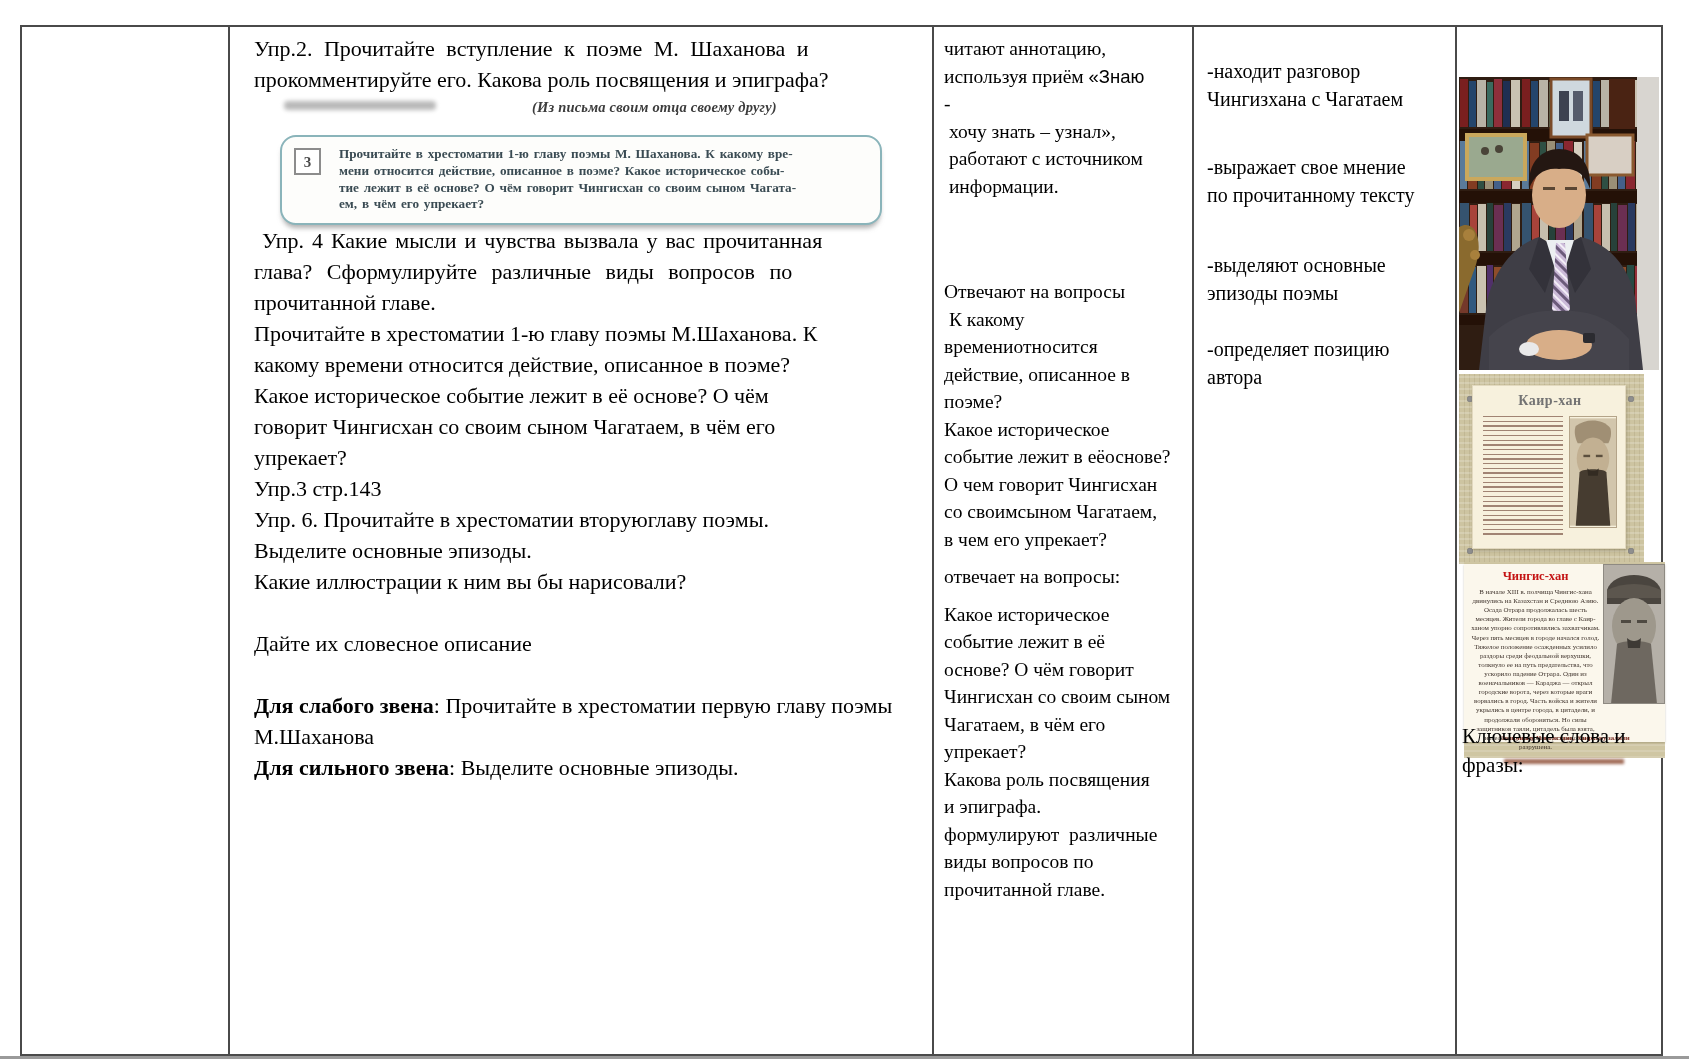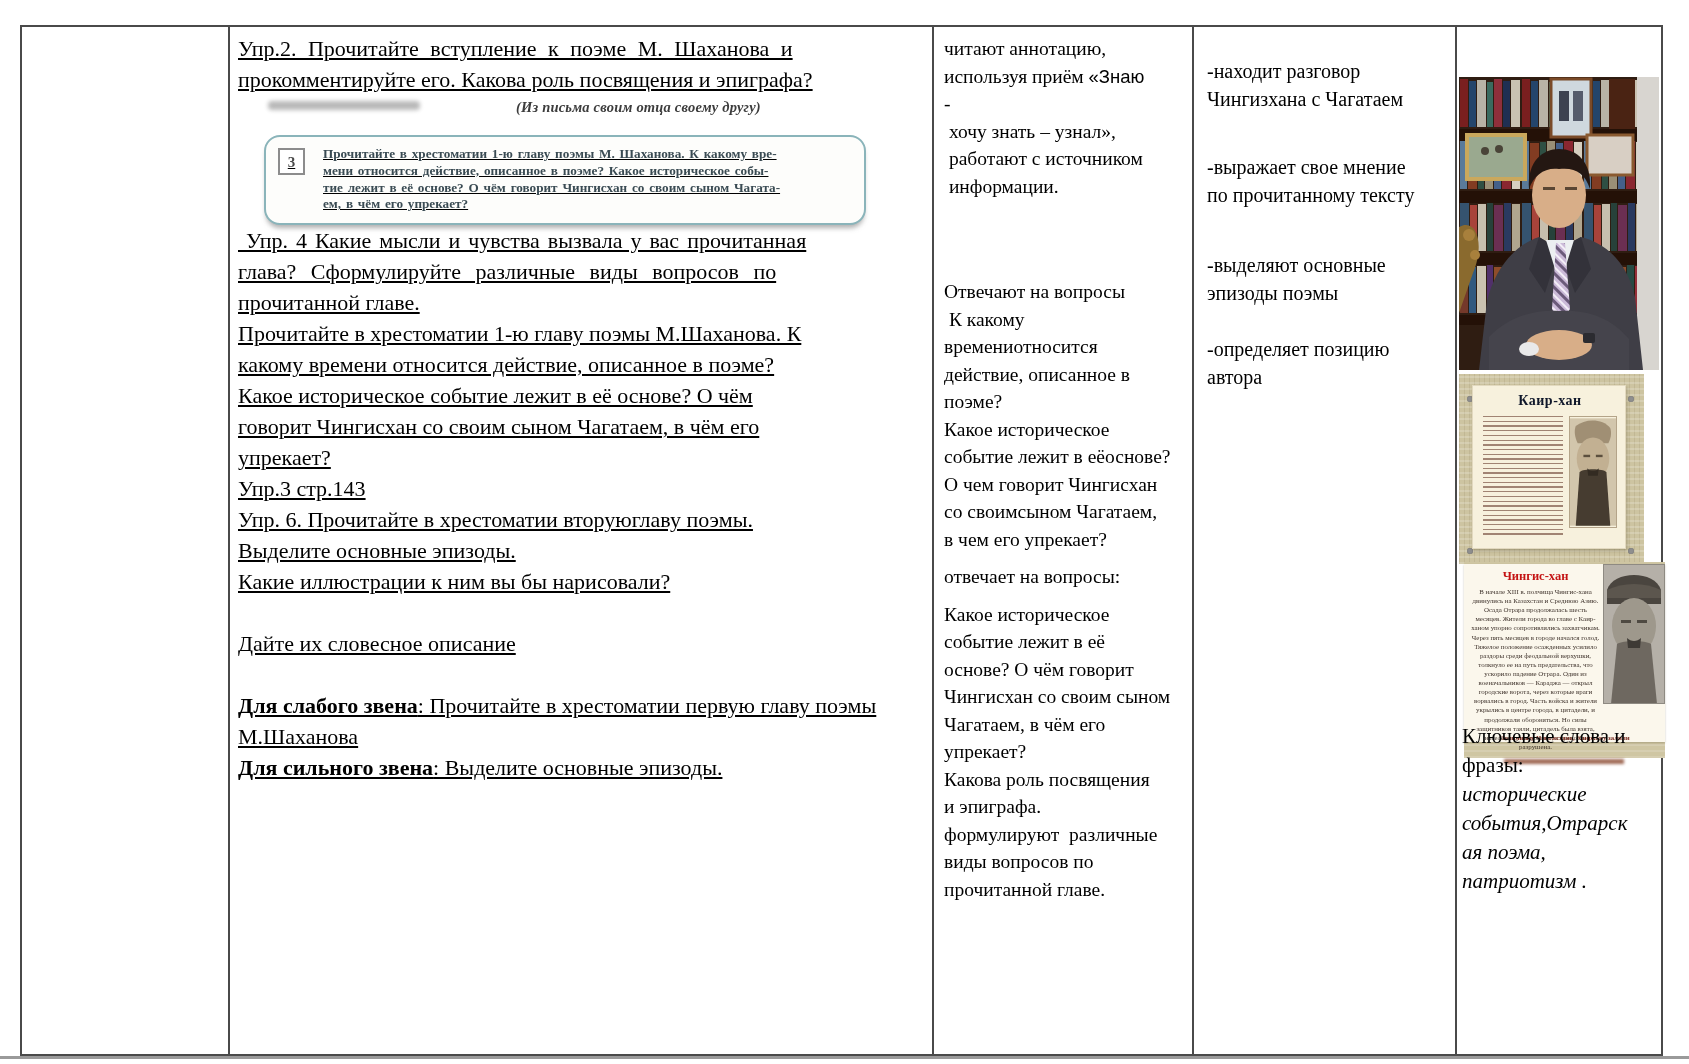--- a/index.html
+++ b/index.html
@@ -8,21 +8,21 @@
 
   .page { position:absolute; left:0; top:0; width:1689px; height:1064px; background:#fff; overflow:hidden; }
 
   .lesson-table { position:absolute; left:20px; top:25px; width:1643px; height:1031px;
     border:2px solid #4a4a4a; display:flex; background:#fff; }
   .bottom-line { position:absolute; left:0; top:1056px; width:1689px; height:3px; background:#9a9a9a; }
 
   .col { height:100%; }
   .col + .col { border-left:2px solid #4a4a4a; }
   .c1 { width:206px; }
-  .c2 { width:704px; padding:6px 10px 0 8px; font-size:22px;text-decoration:underline; }
+  .c2 { width:704px; padding:6px 10px 0 24px; font-size:22px; }
   .c3 { width:260px; padding:8px 8px 0 10px; font-size:19.5px; line-height:27.5px; }
   .c4 { width:263px; padding:30px 10px 0 13px; font-size:20px; line-height:28px; }
   .c5 { flex:1; position:relative; }
 
   .pre { white-space:pre-wrap; }
   .line { line-height:31px; white-space:pre; }
   .ws1 { word-spacing:6px; }
   .ws2 { word-spacing:2.5px; }
   .ws3 { word-spacing:9px; }
 
@@ -56,21 +56,21 @@
   .photo { position:absolute; left:2px; top:50px; width:200px; height:293px; display:block; }
 
   .kair-bg { position:absolute; left:2px; top:347px; width:185px; height:190px;
     background-color:#cdc4a1;
     background-image:repeating-linear-gradient(0deg, rgba(255,255,255,.18) 0 2px, transparent 2px 6px),
                      repeating-linear-gradient(90deg, rgba(140,125,90,.18) 0 1px, transparent 1px 5px); }
   .pin { position:absolute; width:6px; height:6px; border-radius:50%; background:#8f8f8f;
     box-shadow:inset 0 0 1px #555; }
   .kair-card { position:absolute; left:13px; top:11px; width:154px; height:164px; background:#f7f1dd;
     border:1px solid #e2d9bf; box-shadow:1px 2px 3px rgba(90,80,50,.35); padding:7px 8px 6px 10px; }
-  .kair-title { text-align:center; color:#0f172a; font-weight:bold; font-size:14px; letter-spacing:.5px; }
+  .kair-title { text-align:center; color:#737373; font-weight:bold; font-size:14px; letter-spacing:.5px; }
   .kair-body { display:flex; margin-top:7px; }
   .fake-lines { flex:1; height:122px; margin-right:6px; opacity:.85;
     background-image:repeating-linear-gradient(to bottom, rgba(120,80,65,.8) 0 1.3px, transparent 1.3px 4.7px); }
   .kair-portrait { width:48px; height:112px; border:1px solid #b4a489; flex:0 0 auto; }
 
   .ch-wrap { position:absolute; left:7px; top:535px; width:201px; height:196px;
     background-color:#cfc6a3;
     background-image:repeating-linear-gradient(0deg, rgba(255,255,255,.15) 0 2px, transparent 2px 6px); }
   .ch-card { position:absolute; left:0; top:2px; right:0; bottom:16px; background:#fbf7ec;
     box-shadow:0 1px 2px rgba(90,80,50,.3); display:flex; }
@@ -288,22 +288,18 @@
             <rect x="0" y="0" width="62" height="140" fill="none" stroke="#8e8a82" stroke-width="2"></rect>
           </svg>
           <div class="ch-caption">По приказу Чингисхана, Каирхану залили</div>
         </div>
         <div class="ch-caption-blur"></div>
       </div>
 
       <div class="keywords">
         <div class="pre">Ключевые слова и
 фразы:</div>
-        <div class="pre kw-value">исторические
-события,Отрарск
-ая поэма,
-патриотизм .</div>
       </div>
 
     </div>
   </div>
   <div class="bottom-line"></div>
 </div>
 
 </body></html>

